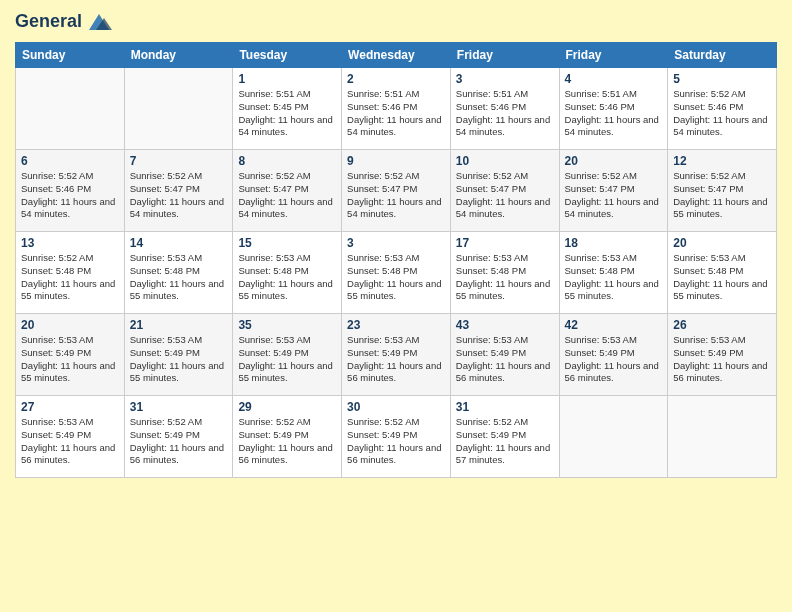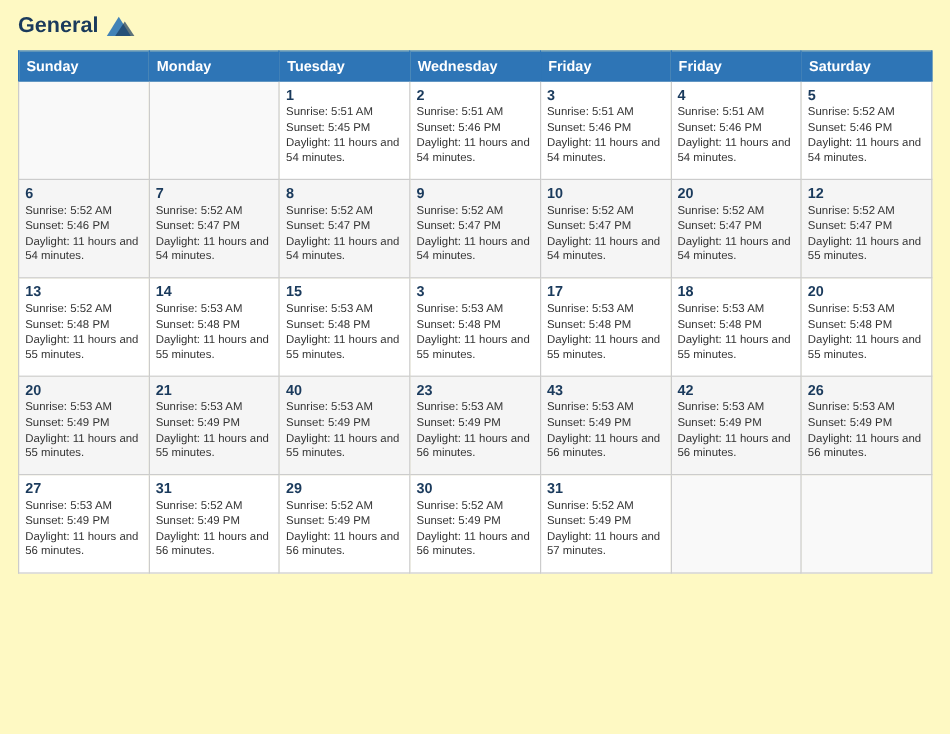--- a/index.html
+++ b/index.html
@@ -255,21 +255,21 @@
 Sunset: 5:49 PM
 Daylight: 11 hours and 55 minutes.</div>
           </td>
           <td>
             <span class="day-number">21</span>
             <div class="day-info" style="white-space: pre-line;">Sunrise: 5:53 AM
 Sunset: 5:49 PM
 Daylight: 11 hours and 55 minutes.</div>
           </td>
           <td>
-            <span class="day-number">40</span>
+            <span class="day-number">35</span>
             <div class="day-info" style="white-space: pre-line;">Sunrise: 5:53 AM
 Sunset: 5:49 PM
 Daylight: 11 hours and 55 minutes.</div>
           </td>
           <td>
             <span class="day-number">23</span>
             <div class="day-info" style="white-space: pre-line;">Sunrise: 5:53 AM
 Sunset: 5:49 PM
 Daylight: 11 hours and 56 minutes.</div>
           </td>

